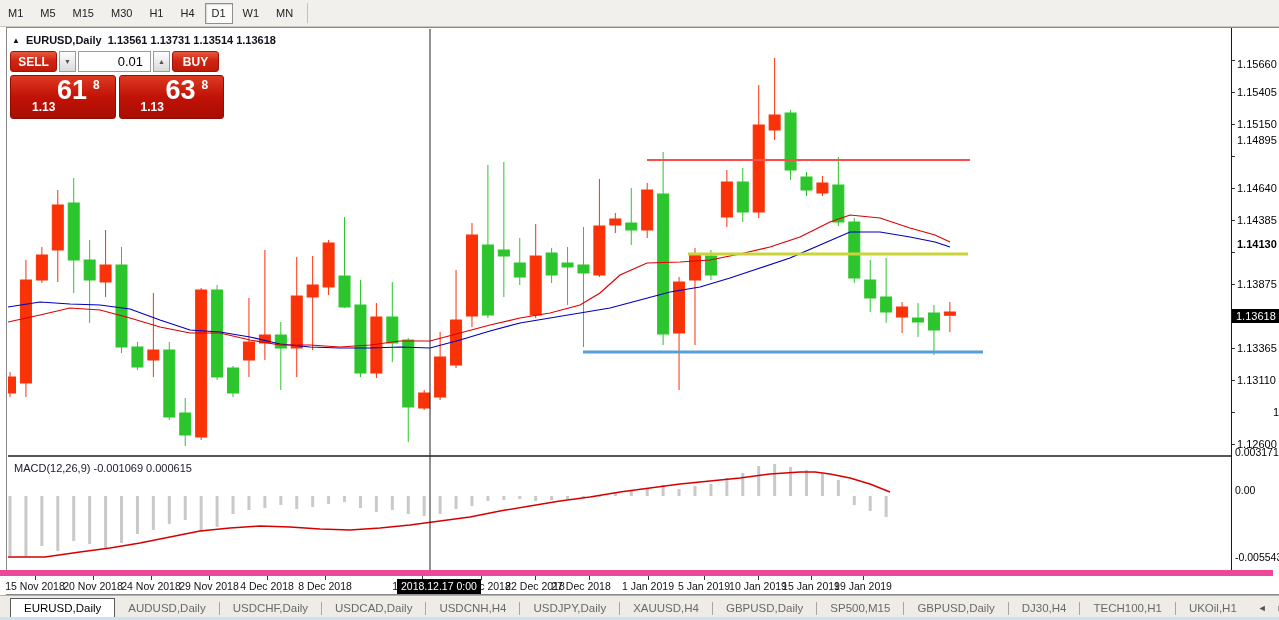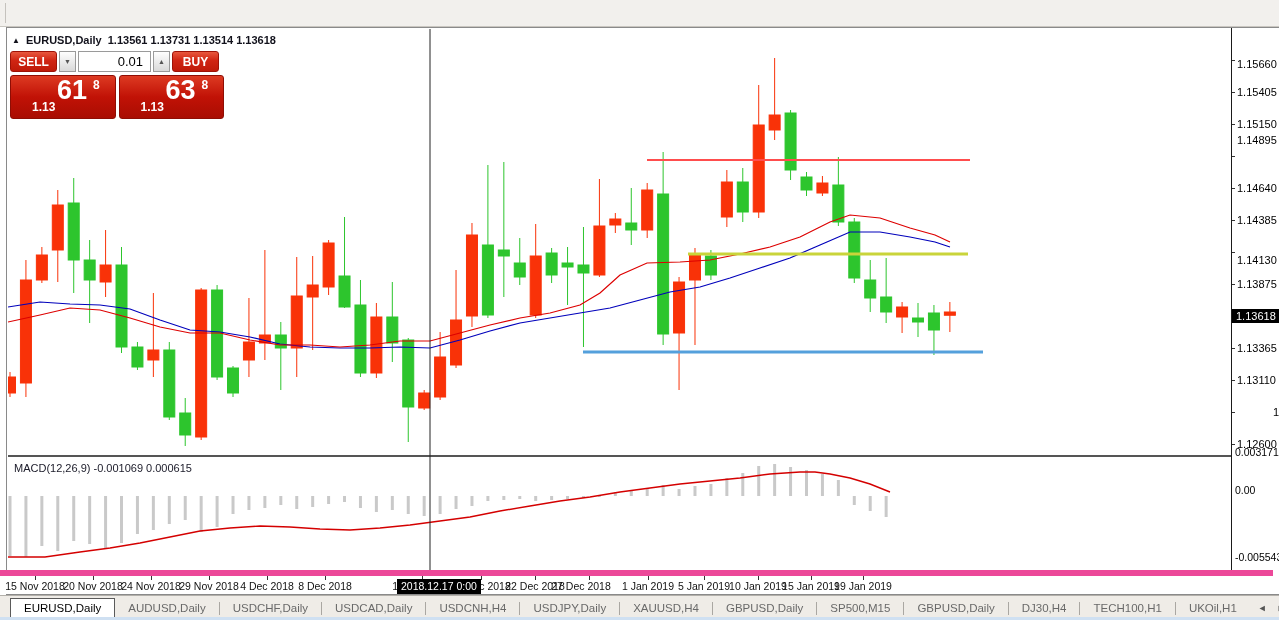--- a/index.html
+++ b/index.html
@@ -57,20 +57,31 @@
   .tab.active { background:#fff; border:1px solid #5a5a5a; color:#000; }
   .tabsep { width:1px; height:13px; background:#aaa7a2; }
   .tab-arrows { display:flex; gap:10px; margin-left:8px; color:#555; font-size:9px; }
   .tab-arrows span { cursor:default; }
   #bluestrip { position:absolute; left:0; top:617px; width:1279px; height:3px; background:#cfe0f2; }
 </style>
 </head>
 <body>
 
 <div id="toolbar">
+  <span id="tf-row" style="display:flex;align-items:center;">
+      <div class="tf">M1</div>
+      <div class="tf">M5</div>
+      <div class="tf">M15</div>
+      <div class="tf">M30</div>
+      <div class="tf">H1</div>
+      <div class="tf">H4</div>
+      <div class="tf active">D1</div>
+      <div class="tf">W1</div>
+      <div class="tf">MN</div>
+    </span>
   <span class="tf-sep"></span>
 </div>
 
 <div id="chartwin">
   <div class="frame"></div>
 
   <svg id="plot" viewBox="8 28 1223 542">
       <line x1="10" y1="372.00000000000114" x2="10" y2="397.00000000000114" stroke="#f93208" stroke-width="1"></line>
       <rect x="4.5" y="377.00000000000057" width="11" height="15.999999999999375" fill="#f93208" stroke="#f93208"></rect>
       <line x1="25.93" y1="260.00000000000017" x2="25.93" y2="397.00000000000114" stroke="#f93208" stroke-width="1"></line>
@@ -295,21 +306,21 @@
       <div class="pl" style="top: 64px;">1.15405</div>
       <div class="ptick" style="top: 96px;"></div>
       <div class="pl" style="top: 96px;">1.15150</div>
       <div class="ptick" style="top: 128px;"></div>
       <div class="pl" style="top: 112px;">1.14895</div>
       <div class="ptick" style="top: 160px;"></div>
       <div class="pl" style="top: 160px;">1.14640</div>
       <div class="ptick" style="top: 192px;"></div>
       <div class="pl" style="top: 192px;">1.14385</div>
       <div class="ptick" style="top: 224px;"></div>
-      <div class="pl" style="top: 232px;">1.14130</div>
+      <div class="pl" style="top: 216px; font-weight: bold;">1.14130</div>
       <div class="ptick" style="top: 256px;"></div>
       <div class="pl" style="top: 256px;">1.13875</div>
       <div class="ptick" style="top: 320px;"></div>
       <div class="pl" style="top: 320px;">1.13365</div>
       <div class="ptick" style="top: 352px;"></div>
       <div class="pl" style="top: 352px;">1.13110</div>
       <div class="ptick" style="top: 384px;"></div>
       <div class="pl" style="top: 384px; margin-left: 36px;">1.12855</div>
       <div class="ptick" style="top: 416px;"></div>
       <div class="pl" style="top: 416px;">1.12600</div>

